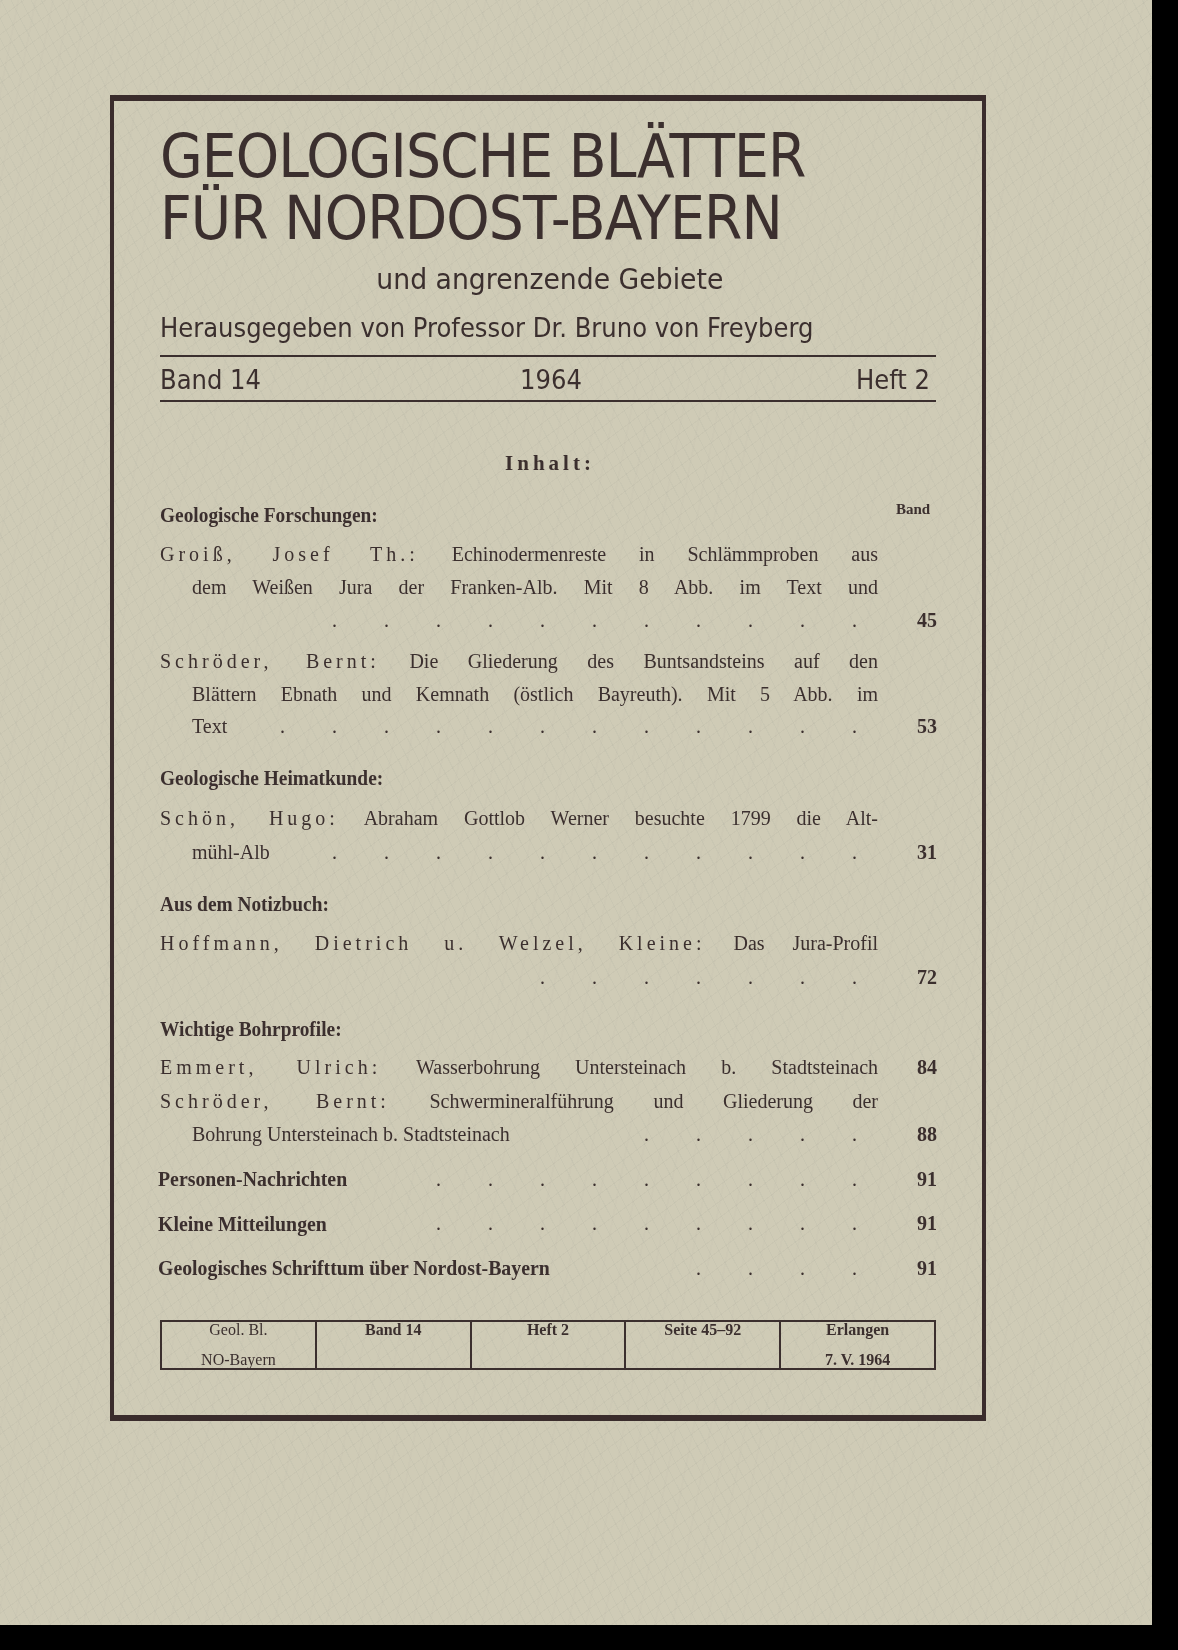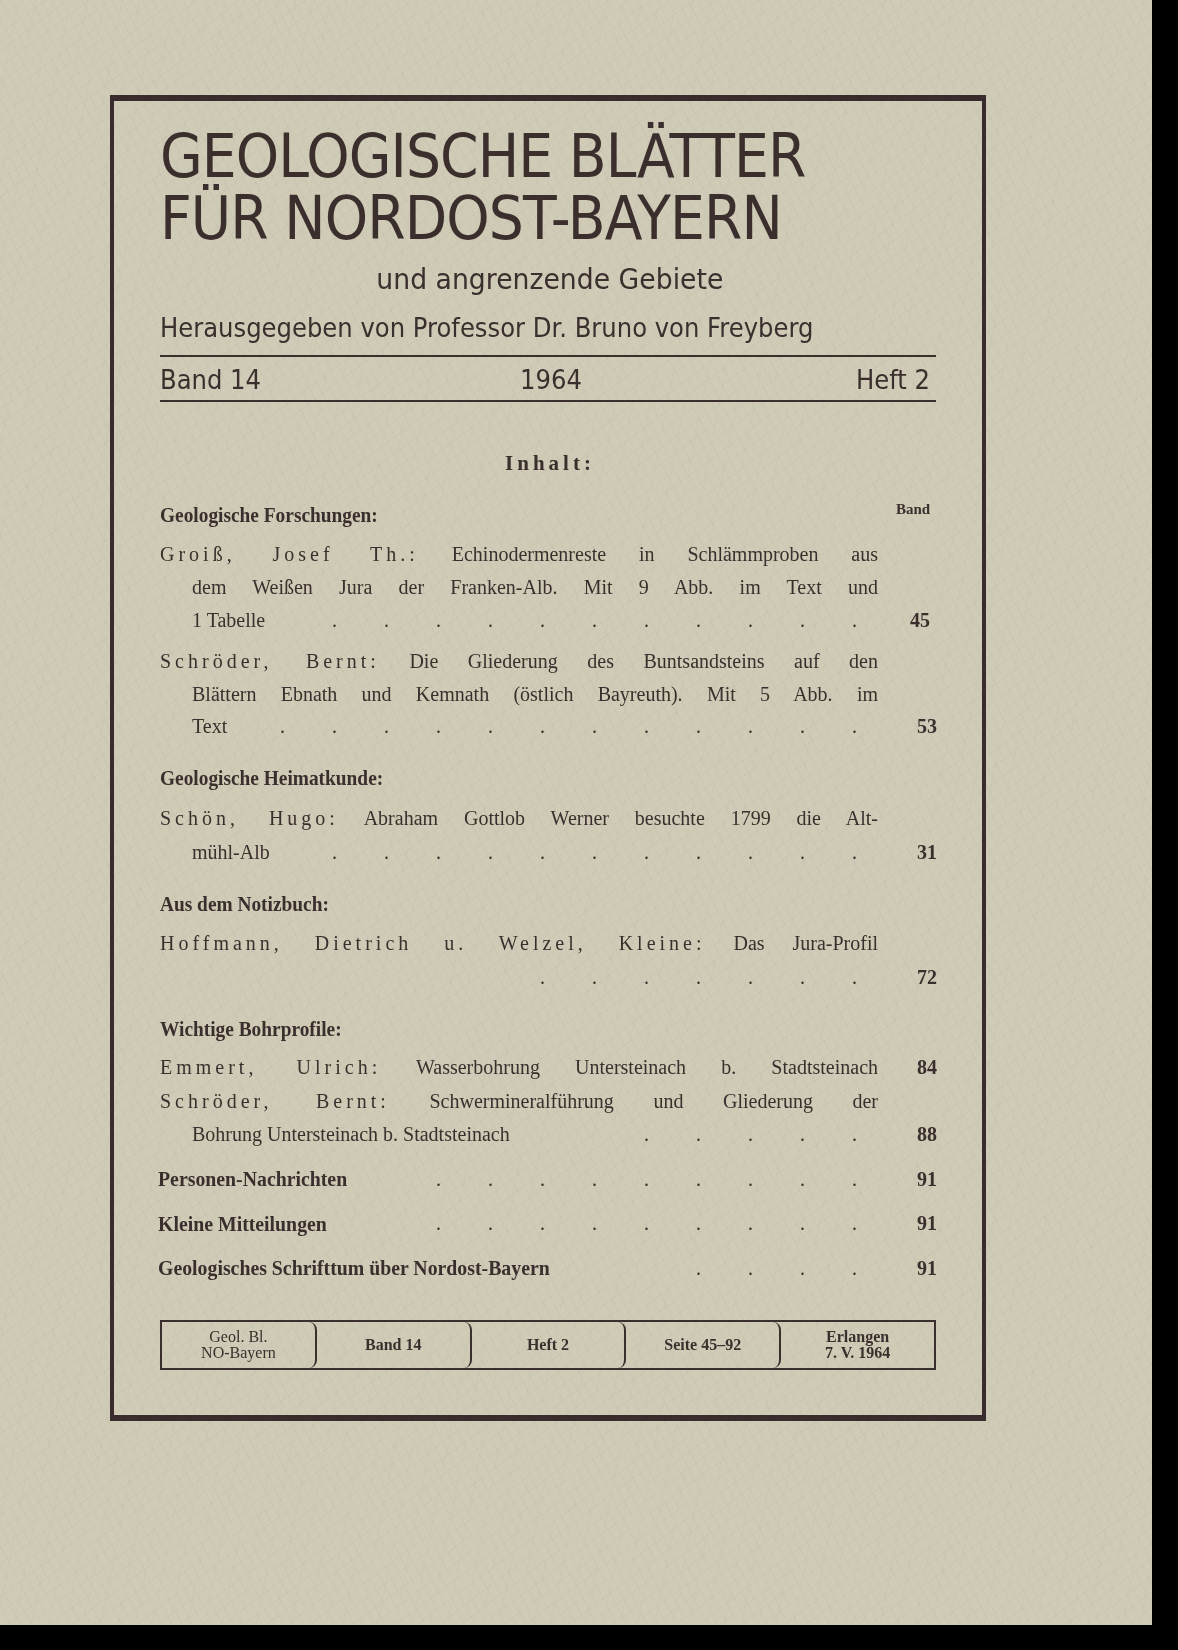--- a/index.html
+++ b/index.html
@@ -81,21 +81,21 @@
     position:absolute; left:158px; font-weight:bold; font-size:22px; color:#3b2f2e;
     transform:scaleX(0.9); transform-origin:left top; white-space:nowrap;
   }
 
   .strip {
     position:absolute; left:160px; top:1320px; width:772px; height:46px;
     display:flex; border:2px solid #3b2f2e;
   }
   .cell {
     flex:1; border-right:2px solid #3b2f2e; display:flex; flex-direction:column;
-    align-items:center; justify-content:center; font-size:16px; line-height:16px; color:#3b2f2e;border-radius:8px;
+    align-items:center; justify-content:space-between; font-size:16px; line-height:16px; color:#3b2f2e;
   }
   .cell:last-child { border-right:none; }
   .cell.bold { font-weight:bold; }
 </style>
 </head>
 <body>
 
 <div class="paper">
 
   <div class="frame"></div>
@@ -113,24 +113,23 @@
 
   <div class="inhalt">Inhalt:</div>
   <div class="seite-head">Band</div>
 
   <div class="sec" style="top:502px;">Geologische Forschungen:</div>
 
   <div class="line" style="top:543px;">
     <span class="auth">Groiß, Josef Th.:</span>
     <span>Echinodermenreste in Schlämmproben aus</span>
   </div>
-  <div class="line ind" style="top:576px;">dem Weißen Jura der Franken-Alb. Mit 9 Abb. im Text und</div>
-  <div class="line ind left" style="top:609px;">1 Tabelle</div>
+  <div class="line ind" style="top:576px;">dem Weißen Jura der Franken-Alb. Mit 8 Abb. im Text und</div>
   <div class="dots" style="top:609px; left:305px; width:573px;">. . . . . . . . . . . . . . . . . . . . . . . . . . . .</div>
-  <div class="pg" style="top:609px;text-align:center;">45</div>
+  <div class="pg" style="top:609px;">45</div>
 
   <div class="line" style="top:650px;">
     <span class="auth">Schröder, Bernt:</span>
     <span>Die Gliederung des Buntsandsteins auf den</span>
   </div>
   <div class="line ind" style="top:683px;">Blättern Ebnath und Kemnath (östlich Bayreuth). Mit 5 Abb. im</div>
   <div class="line ind left" style="top:715px;">Text</div>
   <div class="dots" style="top:715px; left:250px; width:628px;">. . . . . . . . . . . . . . . . . . . . . . . . . . . . . .</div>
   <div class="pg" style="top:715px;">53</div>
 

